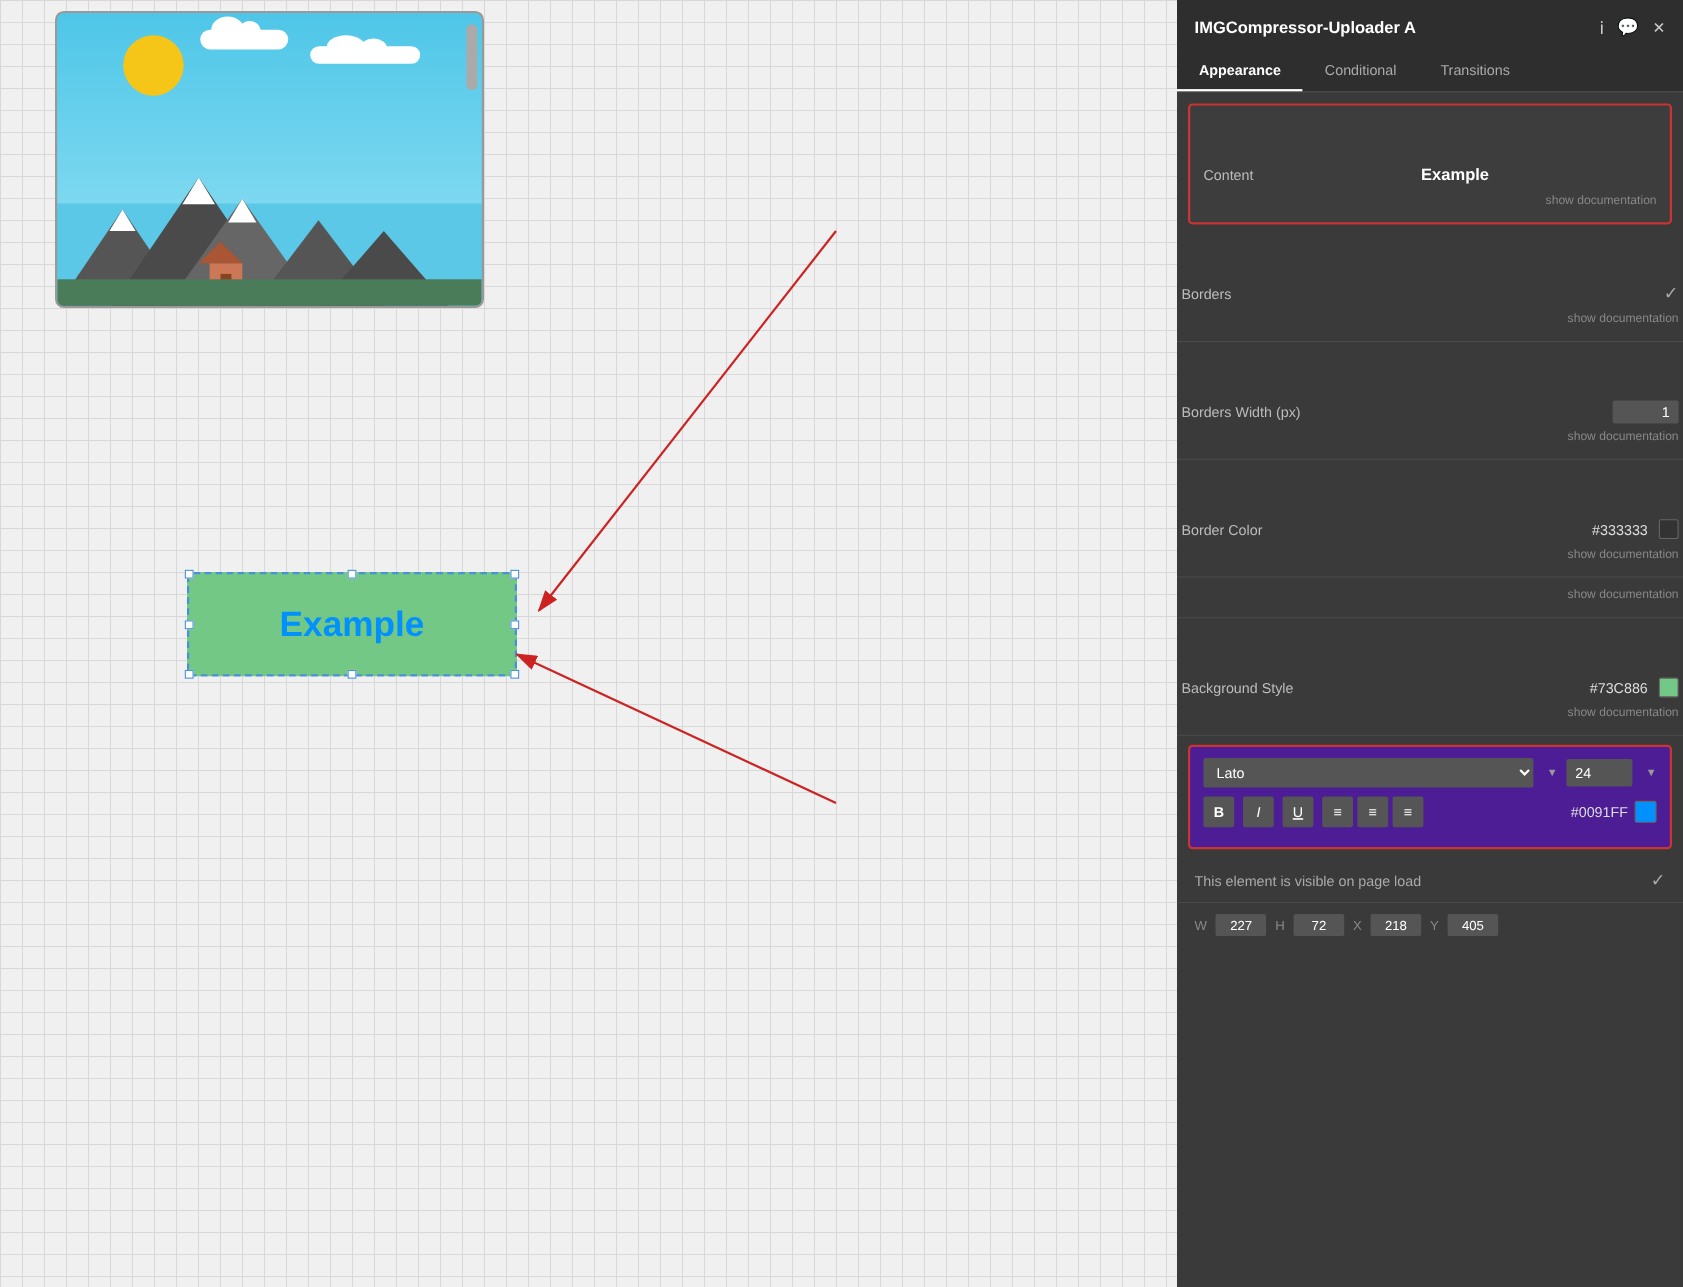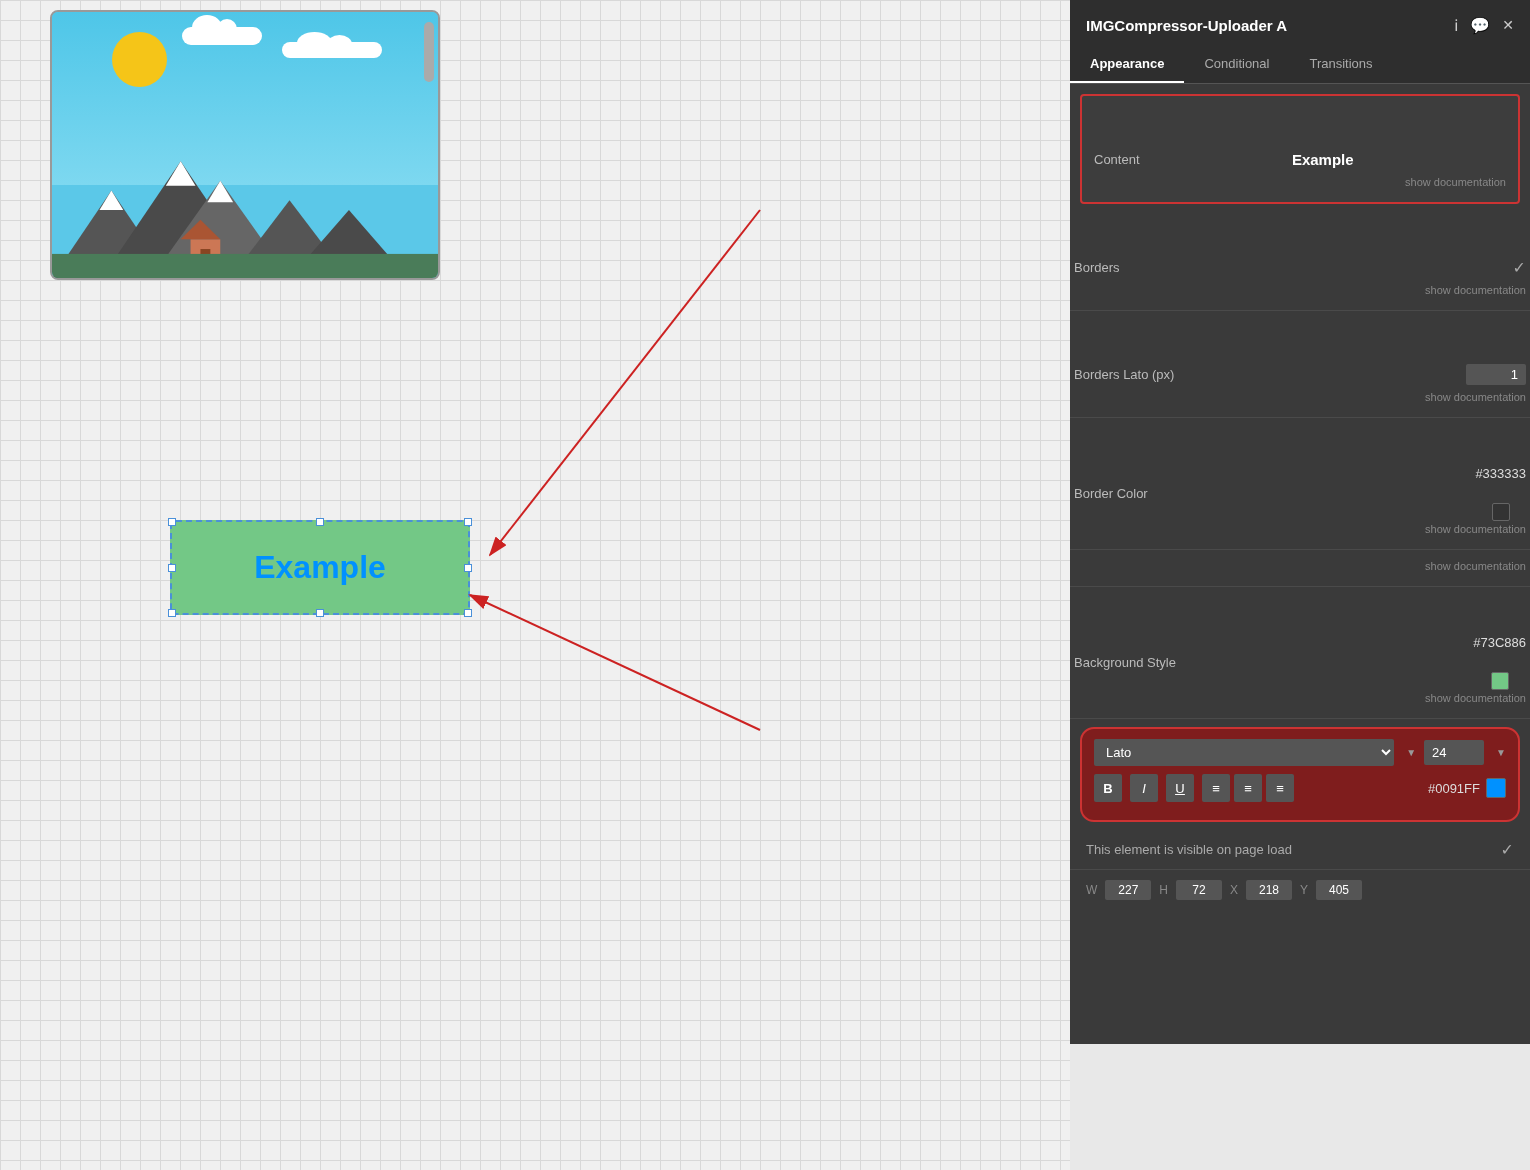--- a/index.html
+++ b/index.html
@@ -127,21 +127,21 @@
       position: absolute;
       top: 0; left: 0;
       width: 100%;
       height: 100%;
       pointer-events: none;
     }
 
     
     .right-panel {
       width: 460px;
-      height: 1044px;
+      height: 1170px;
       background: #3a3a3a;
       display: flex;
       flex-direction: column;
       color: #ccc;
       font-size: 13px;
       justify-content: flex-end;
     }
 
     
     .panel-header {
@@ -234,22 +234,21 @@
       padding: 3px 8px;
       width: 60px;
       text-align: right;
       font-size: 13px;
       border-radius: 2px;
     }
 
     .color-row {
       display: flex;
       align-items: center;
-      gap: 22px;
-      flex-direction: column;
+      gap: 10px;
     }
 
     .color-swatch {
       width: 18px;
       height: 18px;
       border-radius: 2px;
       border: 1px solid #666;
     }
 
     
@@ -277,22 +276,22 @@
     
     .checkmark {
       color: #aaa;
       font-size: 16px;
     }
 
     
     .font-section {
       border: 2px solid #cc3333;
       margin: 8px 10px;
-      border-radius: 14px;
-      background: #7f1d1d;
+      border-radius: 4px;
+      background: #4c1d95;
       padding: 10px 12px;
     }
 
     .font-row {
       display: flex;
       align-items: center;
       gap: 8px;
       margin-bottom: 8px;
     }
 
@@ -500,21 +499,21 @@
     <div class="prop-section">
       <div class="prop-row">
         <span class="prop-label">Borders</span>
         <span class="checkmark">✓</span>
       </div>
       <div class="prop-doc" style="cursor:pointer;">show documentation</div>
     </div>
 
     <div class="prop-section">
       <div class="prop-row">
-        <span class="prop-label">Borders Lato (px)</span>
+        <span class="prop-label">Borders Width (px)</span>
         <input class="prop-input" type="text" value="1" style="">
       </div>
       <div class="prop-doc" style="cursor:pointer;">show documentation</div>
     </div>
 
     <div class="prop-section">
       <div class="prop-row">
         <span class="prop-label">Border Color</span>
         <div class="color-row">
           <span class="prop-value">#333333</span>

